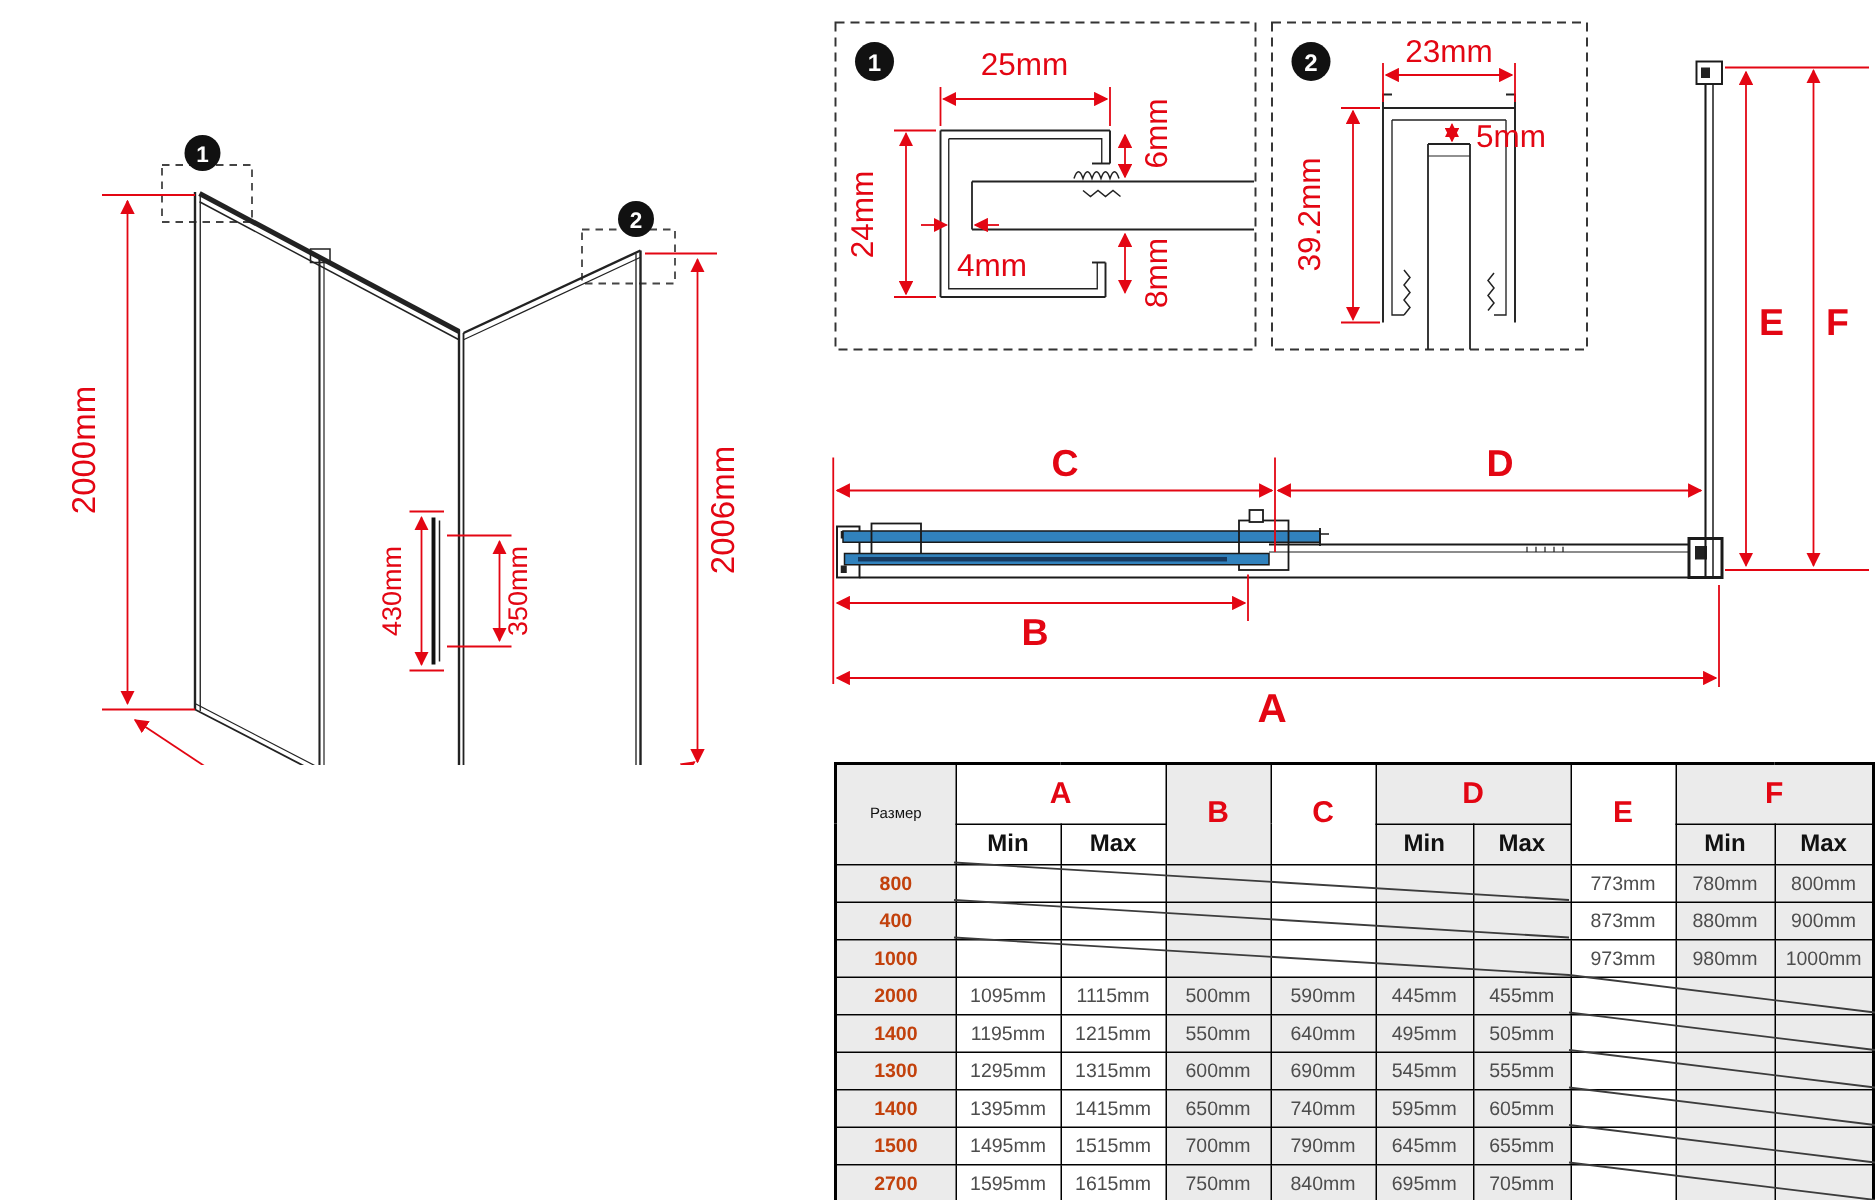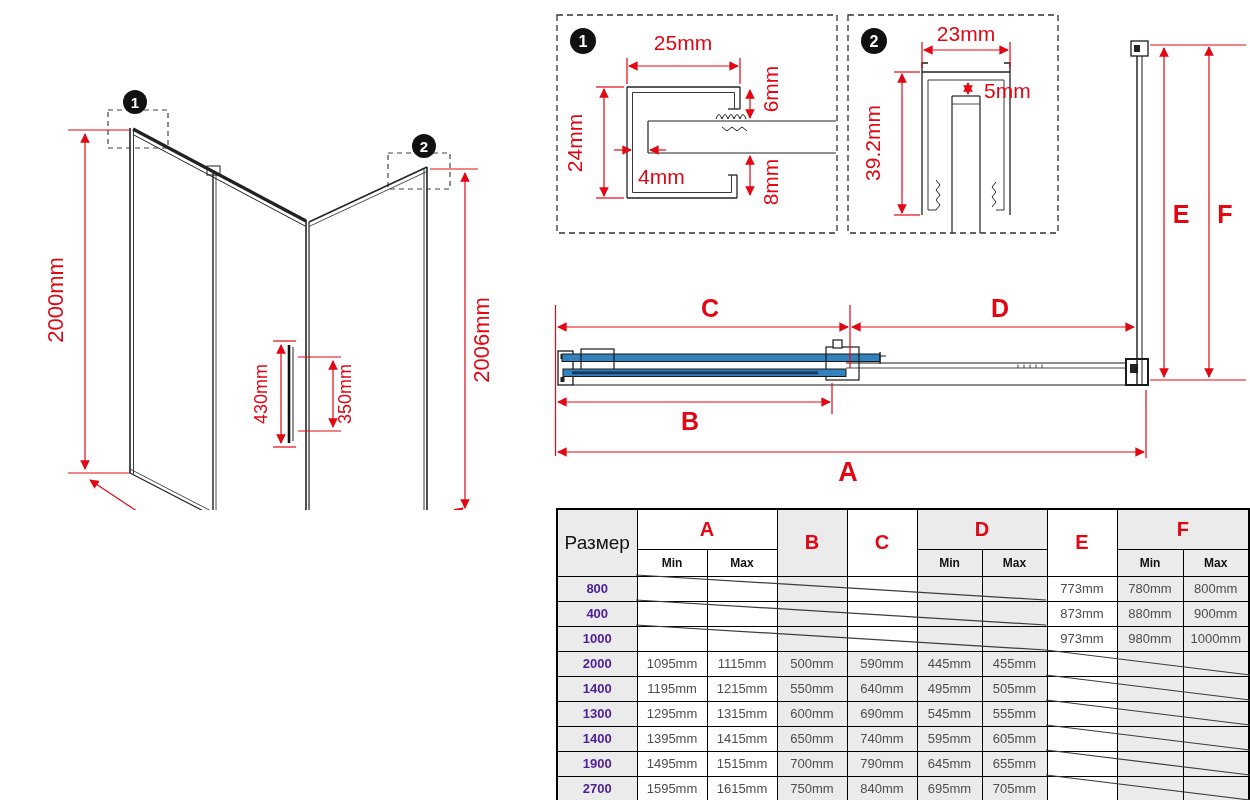--- a/index.html
+++ b/index.html
@@ -10,23 +10,23 @@
   
   #spec-table{position:absolute;left:556px;top:508px;border-collapse:collapse;
               table-layout:fixed;border:2px solid #000;}
   #spec-table th,#spec-table td{border:1px solid #000;padding:0;text-align:center;
               vertical-align:middle;overflow:hidden;white-space:nowrap;}
   #spec-table thead tr.r1{height:40px;}
   #spec-table thead tr.r2{height:27px;}
   #spec-table tbody tr{height:25px;}
   .shade{background:#ebebeb;}
   .letter{color:#e30613;font-size:20px;font-weight:bold;}
-  .minmax{font-size:12px;font-weight:bold;color:#111;}
-  .size-header{font-size:19px;font-weight:normal;color:#111;}
-  .size-cell{font-size:13px;font-weight:bold;color:#4c1d95;}
+  .minmax{font-size:16px;font-weight:bold;color:#111;}
+  .size-header{font-size:10px;font-weight:normal;color:#111;}
+  .size-cell{font-size:13px;font-weight:bold;color:#c2410c;}
   .val{font-size:13px;font-weight:normal;color:#4d4d4d;}
   #diag-overlay{position:absolute;left:556px;top:508px;width:694px;height:292px;
                 pointer-events:none;z-index:3;}
 </style>
 </head>
 <body>
 
 <div class="page">
 
 <svg id="drawing" width="1250" height="510" viewBox="0 0 1250 510">
@@ -395,21 +395,21 @@
           <td class="val">1415mm</td>
           <td class="val shade">650mm</td>
           <td class="val shade">740mm</td>
           <td class="val shade">595mm</td>
           <td class="val shade">605mm</td>
           <td class="val"></td>
           <td class="val shade"></td>
           <td class="val shade"></td>
         </tr>
         <tr>
-          <td class="size-cell shade">1900</td>
+          <td class="size-cell shade">1500</td>
           <td class="val">1495mm</td>
           <td class="val">1515mm</td>
           <td class="val shade">700mm</td>
           <td class="val shade">790mm</td>
           <td class="val shade">645mm</td>
           <td class="val shade">655mm</td>
           <td class="val"></td>
           <td class="val shade"></td>
           <td class="val shade"></td>
         </tr>

